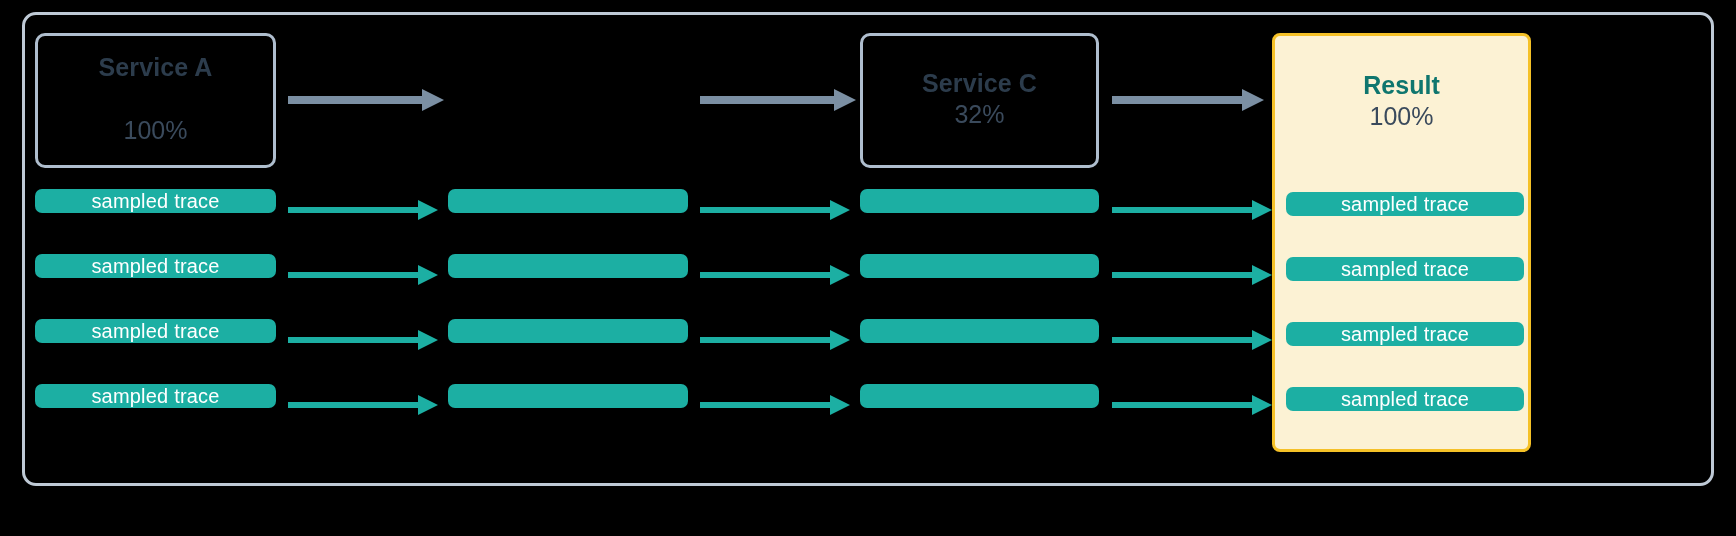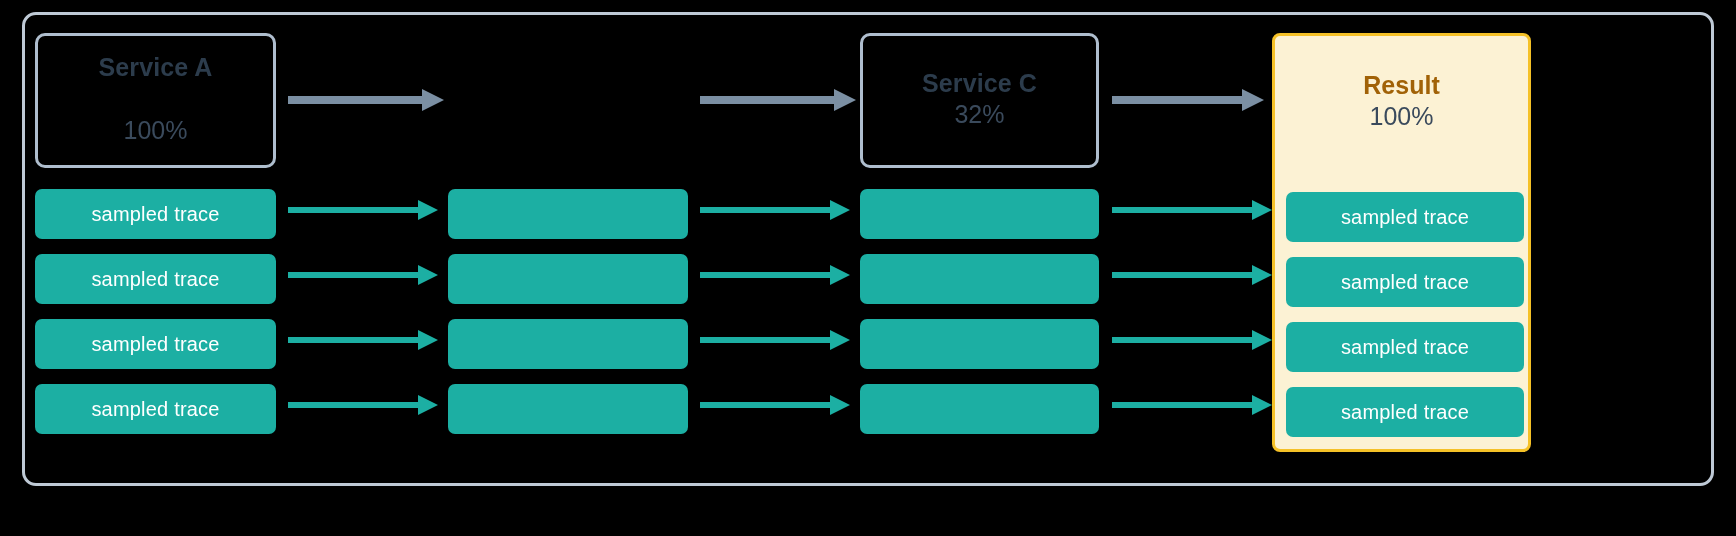--- a/index.html
+++ b/index.html
@@ -88,35 +88,35 @@
     height: 132px;
     display: flex;
     flex-direction: column;
     align-items: center;
     justify-content: center;
     text-align: center;
   }
   .result-title {
     font-size: 25px;
     font-weight: bold;
-    color: #a16207;
+    color: #0f766e;
     line-height: 1.15;
   }
   .result-pct {
     font-size: 25px;
     font-weight: normal;
     color: #3A4A5C;
     line-height: 1.35;
   }
 
   
   .trace-bar {
     position: absolute;
     box-sizing: border-box;
-    height: 50px;
+    height: 24px;
     background: #1CAFA3;
     border-radius: 7px;
     display: flex;
     align-items: center;
     justify-content: center;
   }
   .trace-bar .trace-label {
     font-size: 20px;
     color: #FFFFFF;
     font-weight: normal;

